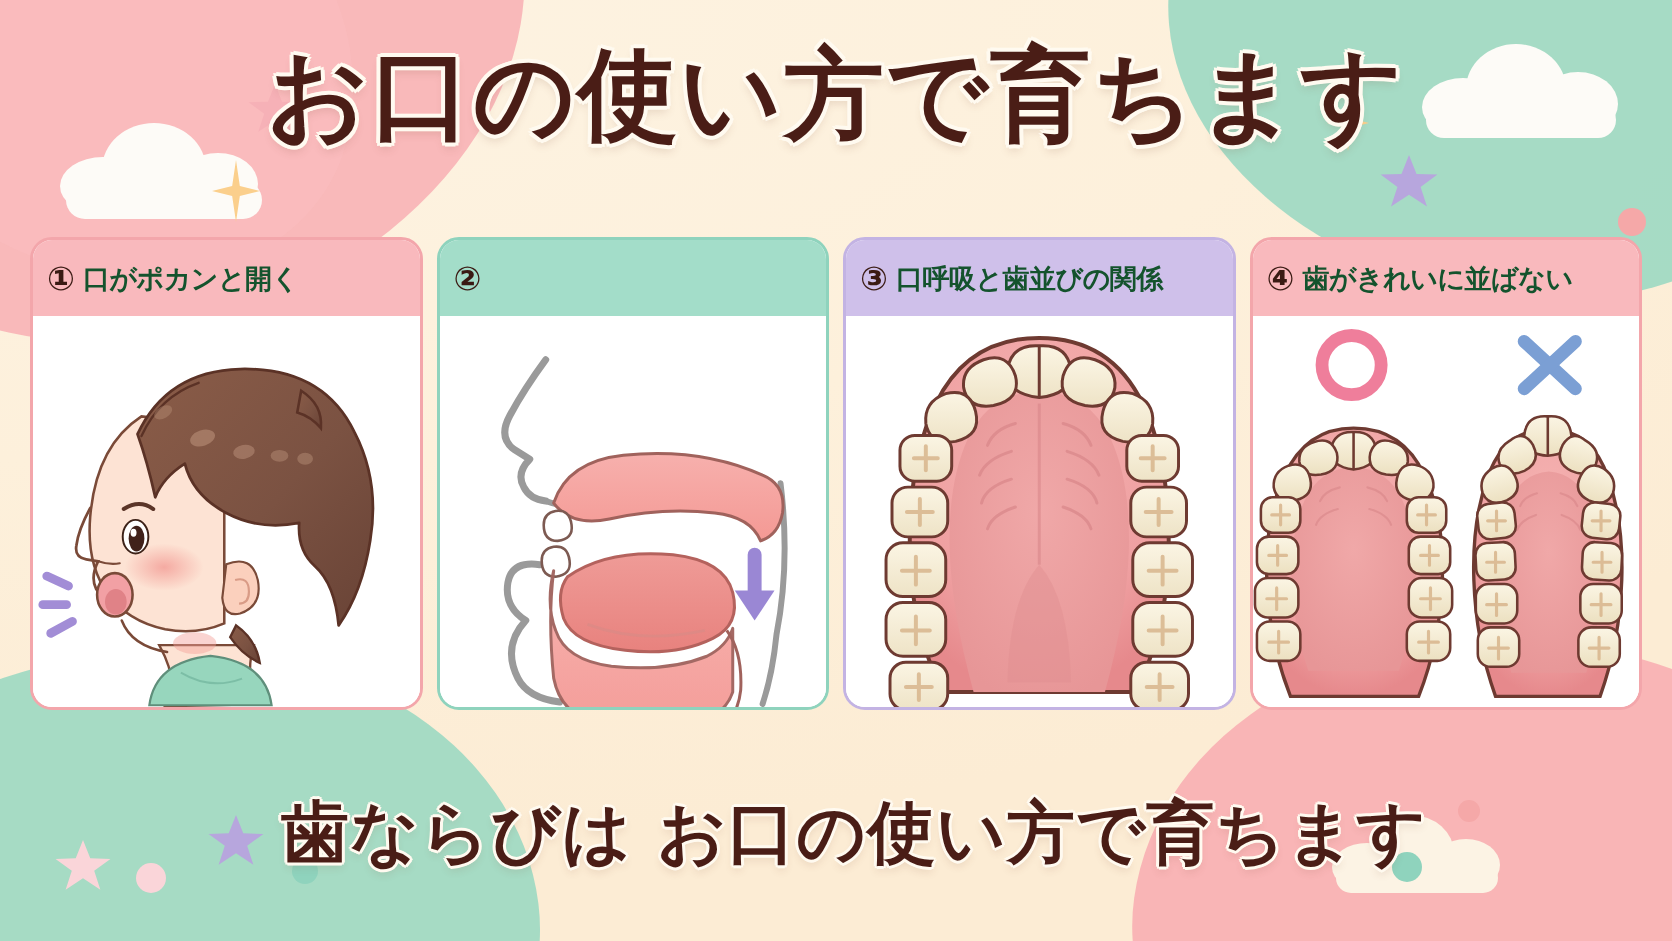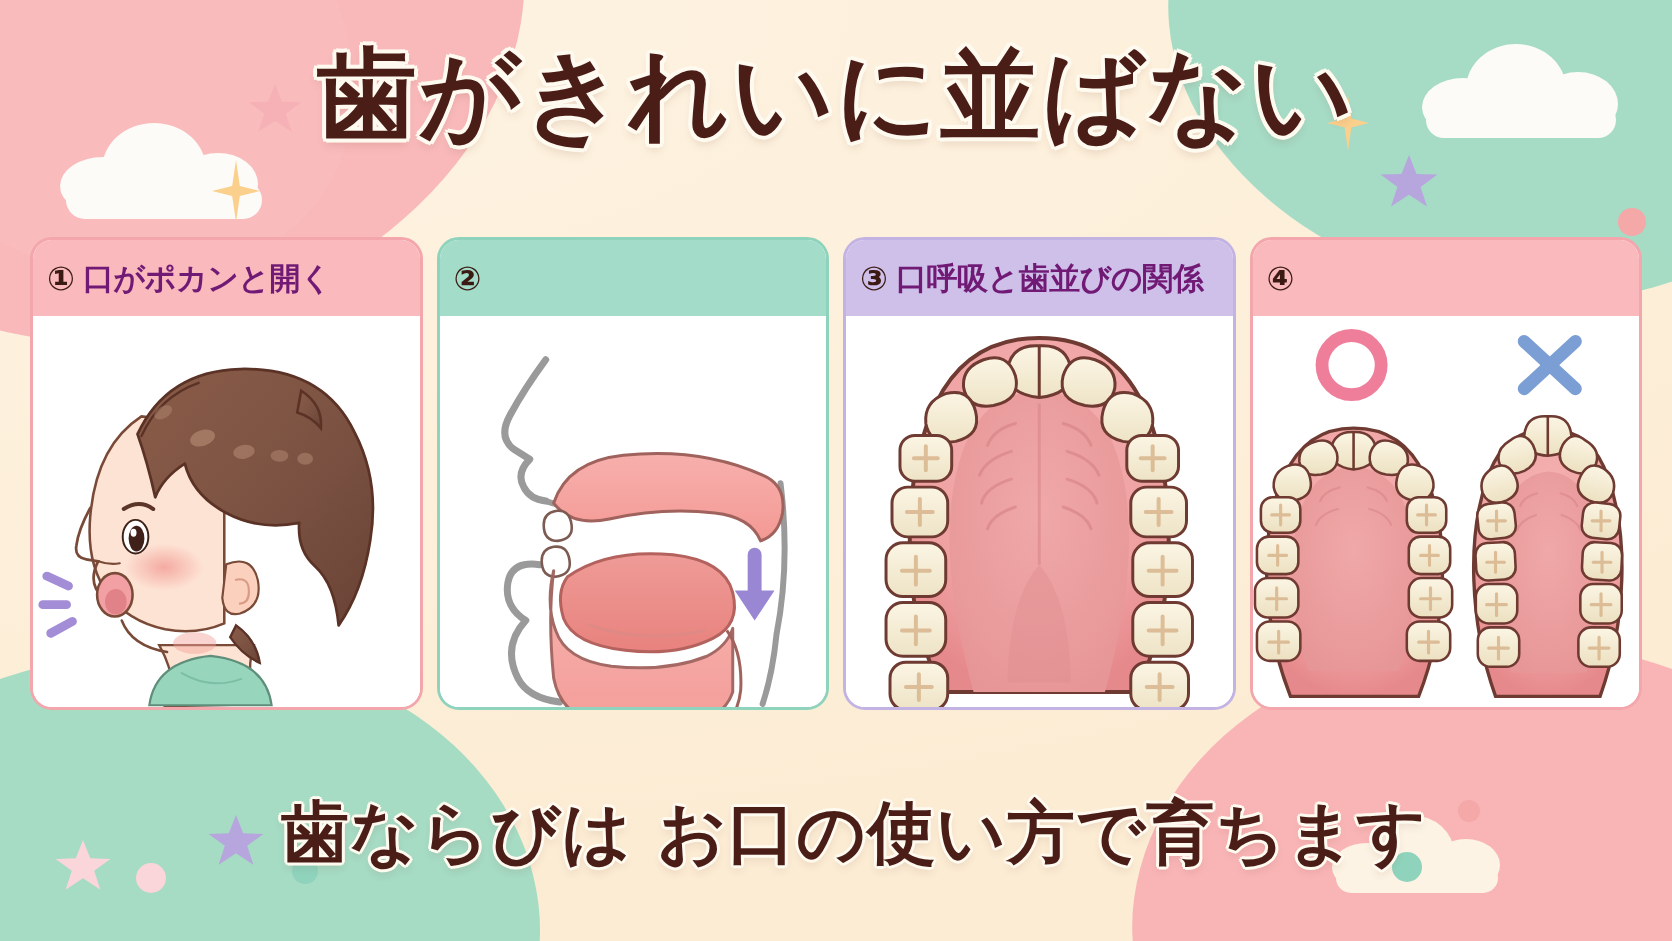--- a/index.html
+++ b/index.html
@@ -109,21 +109,21 @@
     display:flex;align-items:center;
     padding-left:14px;
     box-sizing:border-box;
     gap:8px;
   }
   .card-num{
     font-size:33px;font-weight:700;color:#3a1a13;
     line-height:1;flex:0 0 auto;
   }
   .card-title{
-    font-size:31px;font-weight:700;color:#701a75;
+    font-size:27px;font-weight:700;color:#14532d;
     line-height:1;white-space:nowrap;letter-spacing:-0.5px;
   }
   .card-body{
     flex:1 1 auto;position:relative;background:#fff;overflow:hidden;
   }
   .card-body svg{display:block;width:100%;height:100%;}
 
   
   .card.pink  {border-color:#f3a6ab;}
   .card.pink  .card-head{background:#f9b9bd;}
@@ -186,21 +186,21 @@
   <div class="dot" style="left:1618px;top:208px;width:28px;height:28px;background:#f5a8a8;"></div>
 
   <div class="star5" style="left:55px;top:840px;width:56px;height:54px;background:#fad5d9;"></div>
   <div class="star5" style="left:208px;top:815px;width:56px;height:54px;background:#b7a6dd;"></div>
   <div class="dot" style="left:136px;bottom:48px;width:30px;height:30px;background:#fad5d9;"></div>
   <div class="dot" style="left:292px;top:858px;width:26px;height:26px;background:#8fd3bd;"></div>
 
   <div class="dot" style="left:1458px;top:800px;width:22px;height:22px;background:#f5a8a8;"></div>
   <div class="dot" style="left:1392px;top:852px;width:30px;height:30px;background:#8fd3bd;"></div>
 
-  <div id="title">歯がきれいに並ばない</div>
+  <div id="title">お口の使い方で育ちます</div>
 
   <div id="cards">
 
     <div class="card pink">
       <div class="card-head">
         <span class="card-num">①</span>
         <span class="card-title">口がポカンと開く</span>
       </div>
       <div class="card-body">
         <svg viewBox="0 0 392 393" preserveAspectRatio="xMidYMid meet">
@@ -448,20 +448,21 @@
             <path d="M300 302 v28 M286 316 h28"></path>
             <path d="M297 360 v26 M284 373 h26"></path>
           </g>
         </svg>
       </div>
     </div>
 
     <div class="card pink">
       <div class="card-head">
         <span class="card-num">④</span>
+        <span class="card-title">歯がきれいに並ばない</span>
       </div>
       <div class="card-body">
         <svg viewBox="0 0 392 393" preserveAspectRatio="xMidYMid meet">
           <defs>
             <radialGradient id="gumG4" cx="50%" cy="30%" r="70%">
               <stop offset="0%" stop-color="#f5b3b2"></stop>
               <stop offset="75%" stop-color="#efa0a1"></stop>
               <stop offset="100%" stop-color="#e6898c"></stop>
             </radialGradient>
             <radialGradient id="palateG4" cx="50%" cy="40%" r="65%">

